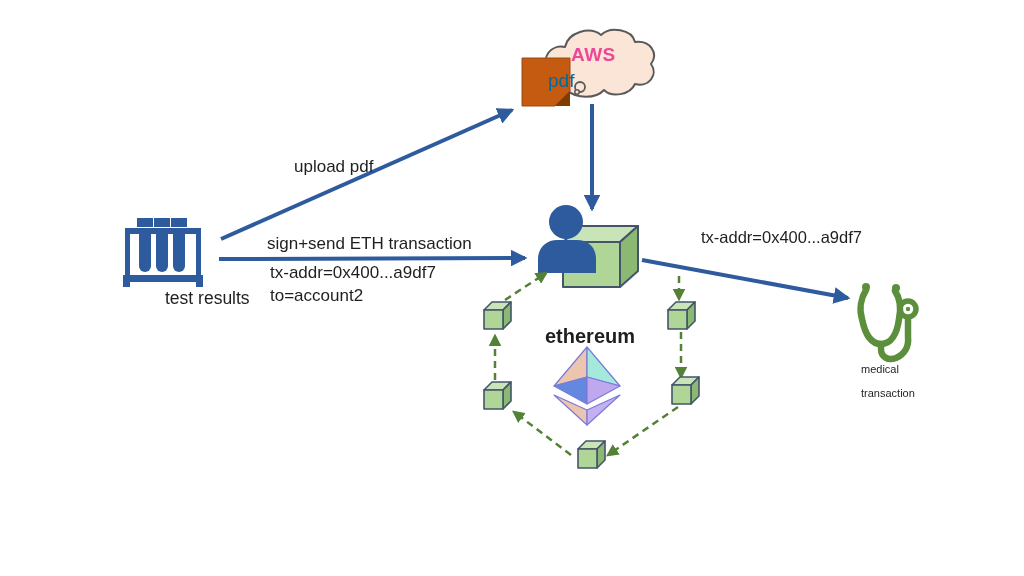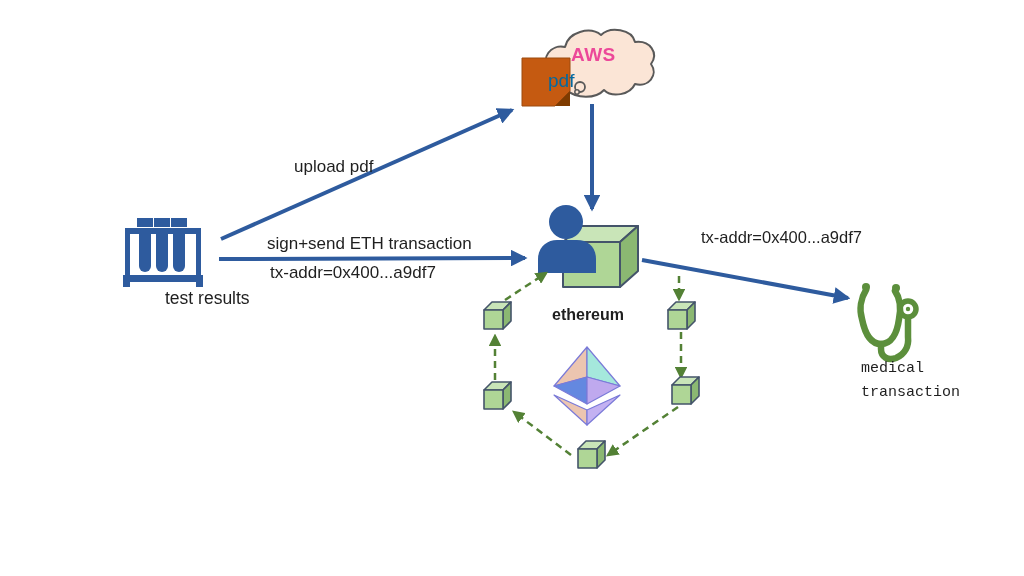--- a/index.html
+++ b/index.html
@@ -6,22 +6,22 @@
   .canvas{
     position:relative;width:1024px;height:576px;background:#ffffff;overflow:hidden;
     font-family:"Liberation Sans","DejaVu Sans",sans-serif;color:#1f1f1f;
   }
   .layer{position:absolute;left:0;top:0;}
   .lbl{position:absolute;white-space:nowrap;font-size:17px;line-height:23px;color:#1f1f1f;}
   .lbl.small{font-size:16.5px;line-height:19px;}
   .txblock div{white-space:nowrap;}
   .pdf-text{position:absolute;left:548px;top:70px;color:#0369a1;font-size:19px;font-weight:400;}
   .aws-text{position:absolute;left:571px;top:44px;color:#ec4899;font-size:19px;font-weight:bold;letter-spacing:.5px;}
-  .eth-text{position:absolute;left:545px;top:306px;width:86px;text-align:center;font-weight:bold;font-size:16px;}
-  .ms-text{position:absolute;left:861px;top:357px;font-size:15px;line-height:24px;font-family:Liberation Mono, monospace;}
+  .eth-text{position:absolute;left:545px;top:325px;width:86px;text-align:center;font-weight:bold;font-size:20px;}
+  .ms-text{position:absolute;left:861px;top:357px;font-size:11px;line-height:24px;}
 </style>
 </head>
 <body>
 
 <div class="canvas">
 
   <svg class="layer" width="1024" height="576" viewBox="0 0 1024 576">
     <defs>
       <marker id="ab" viewBox="0 0 10 10" refX="8.5" refY="5" markerWidth="4.2" markerHeight="4.2" orient="auto-start-reverse">
         <path d="M0,0 L10,5 L0,10 z" fill="#2E5B9E"></path>
@@ -136,20 +136,21 @@
       <circle cx="908" cy="309" r="2.2" fill="#5C8F3C"></circle>
     </g>
   </svg>
 
   <div class="lbl" style="left:263px;top:155px;margin-left:31px;">upload pdf</div>
 
   <div class="lbl" style="left:267px;top:232px;">sign+send ETH transaction</div>
 
   <div class="lbl txblock" style="left:270px;top:261px;">
     <div>tx-addr=0x400...a9df7</div>
+    <div>to=account2</div>
   </div>
 
   <div class="lbl small txblock" style="left:701px;top:228px;">
     <div>tx-addr=0x400...a9df7</div>
   </div>
 
   <div class="lbl" style="left:126px;top:287px;font-size:17.5px;margin-left:39px;">test results</div>
 
   <div class="eth-text">ethereum</div>
 

